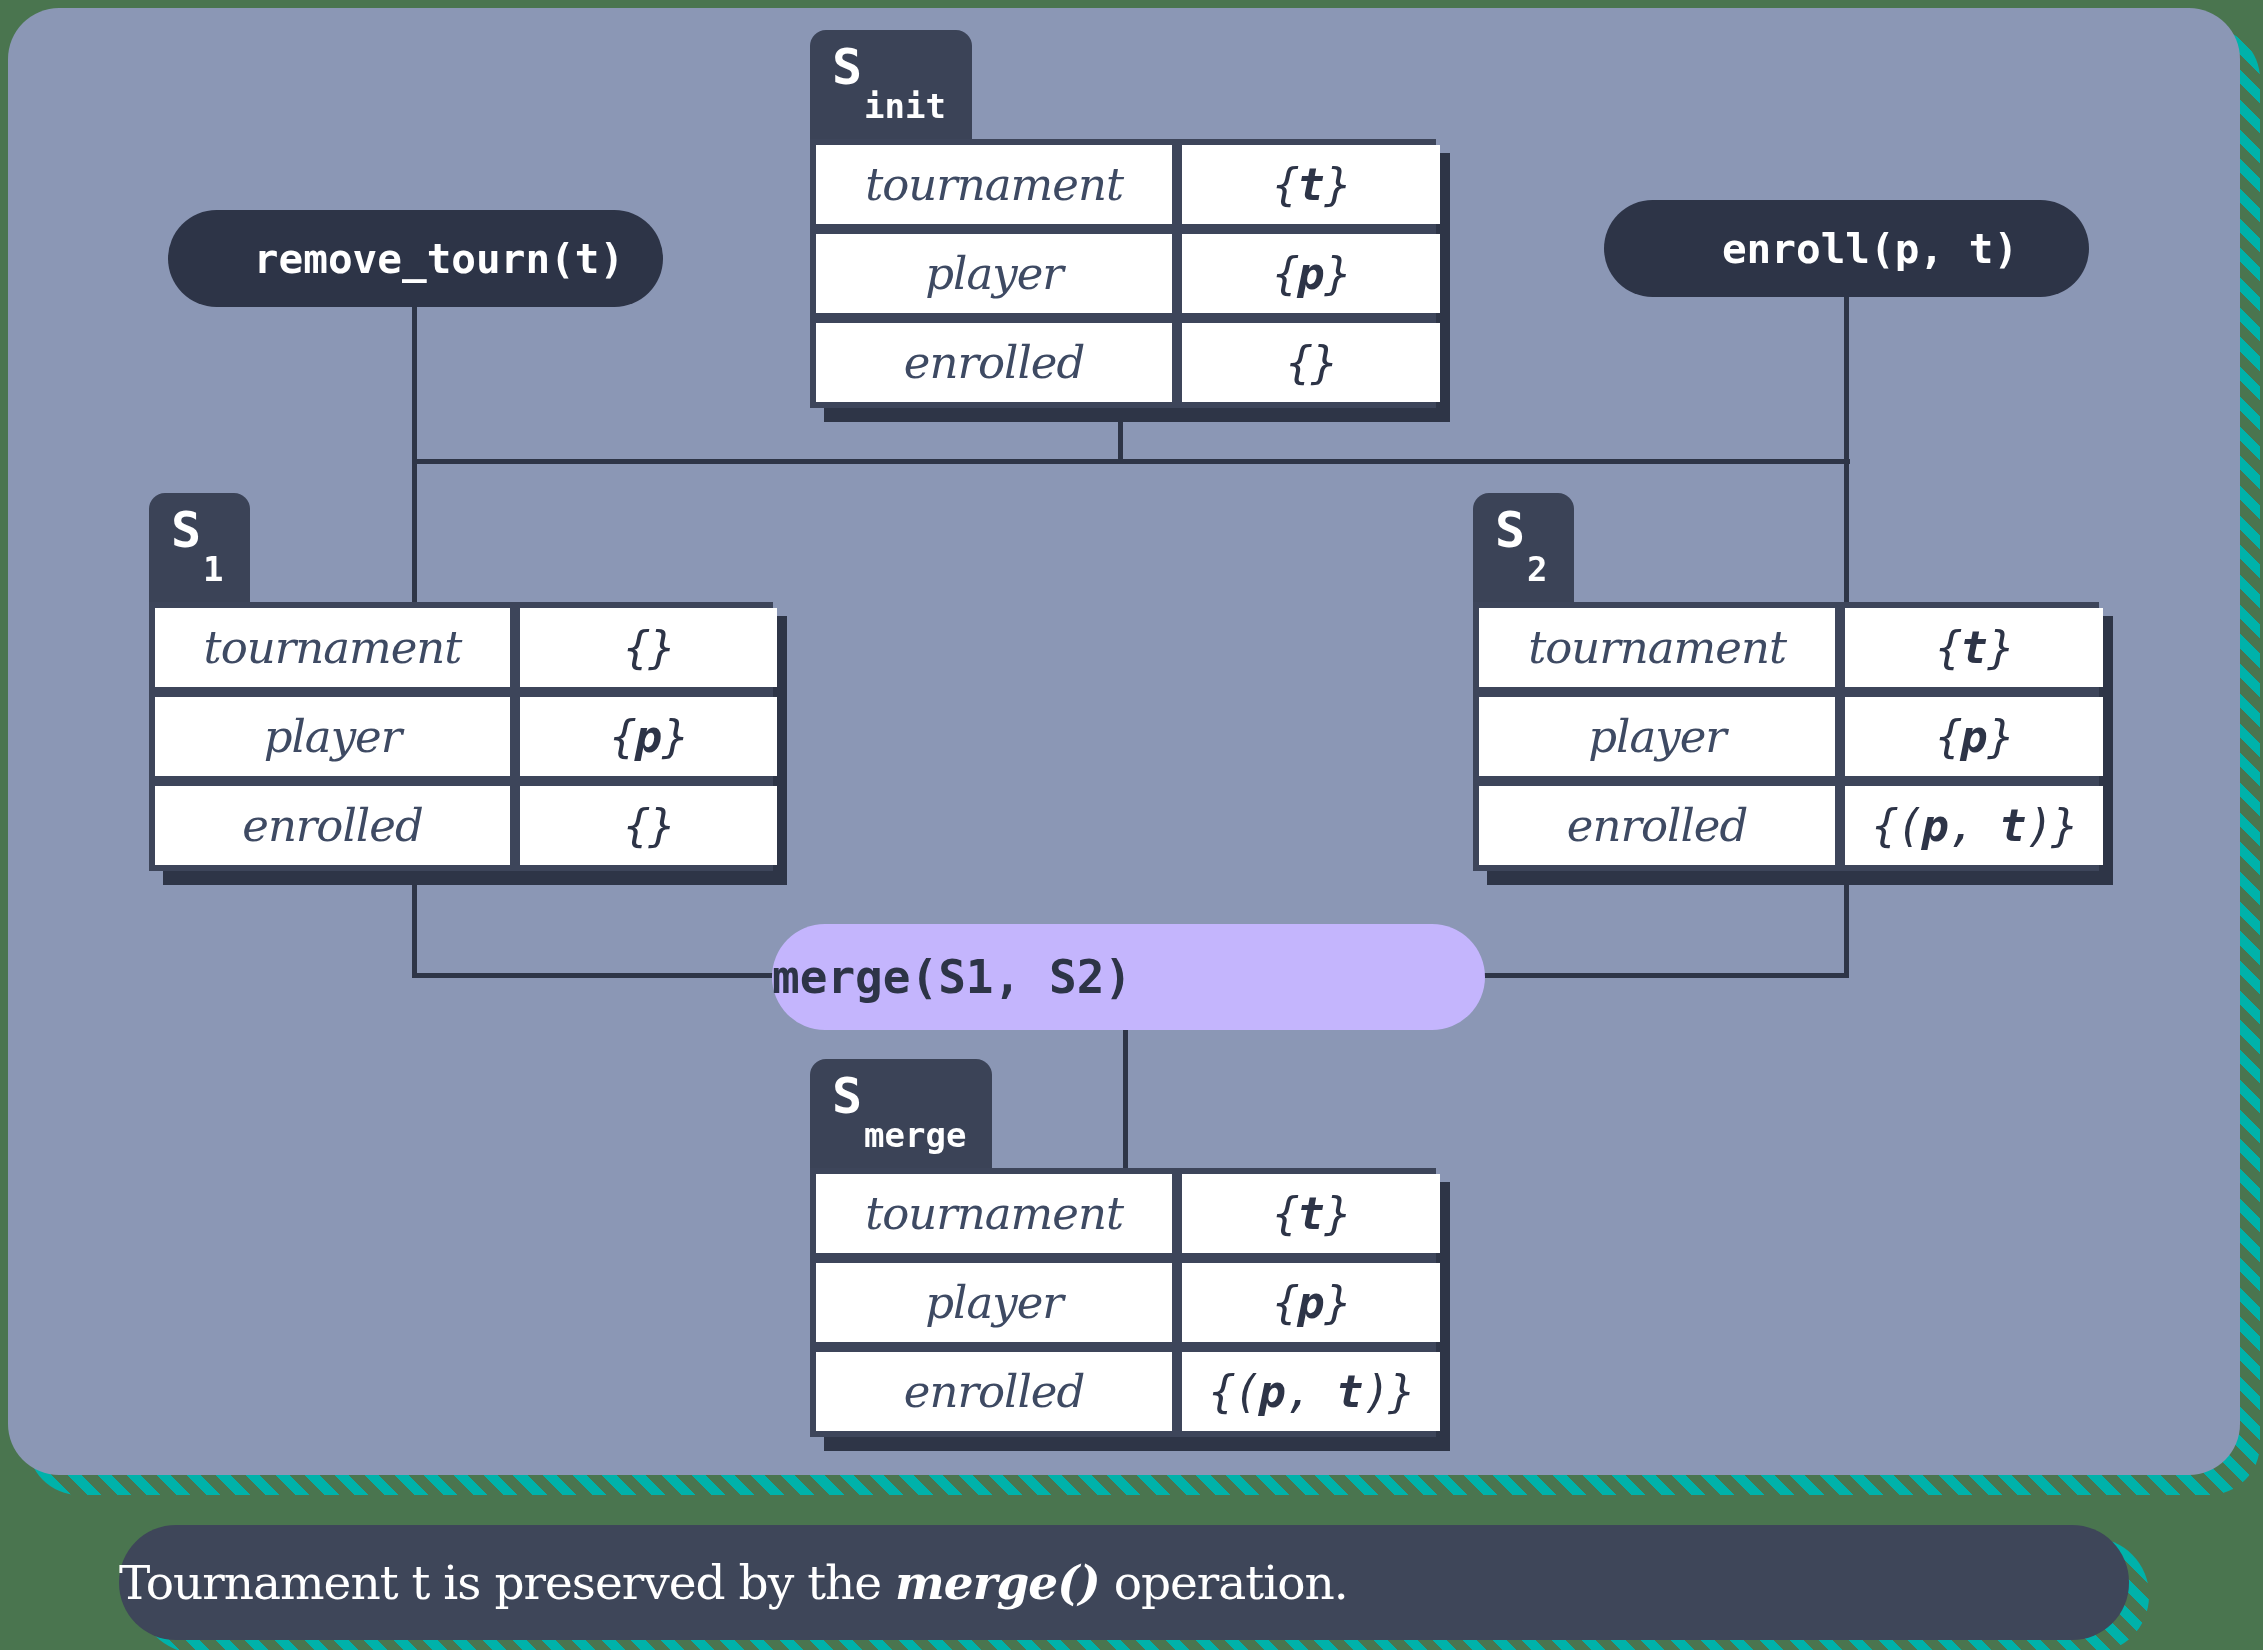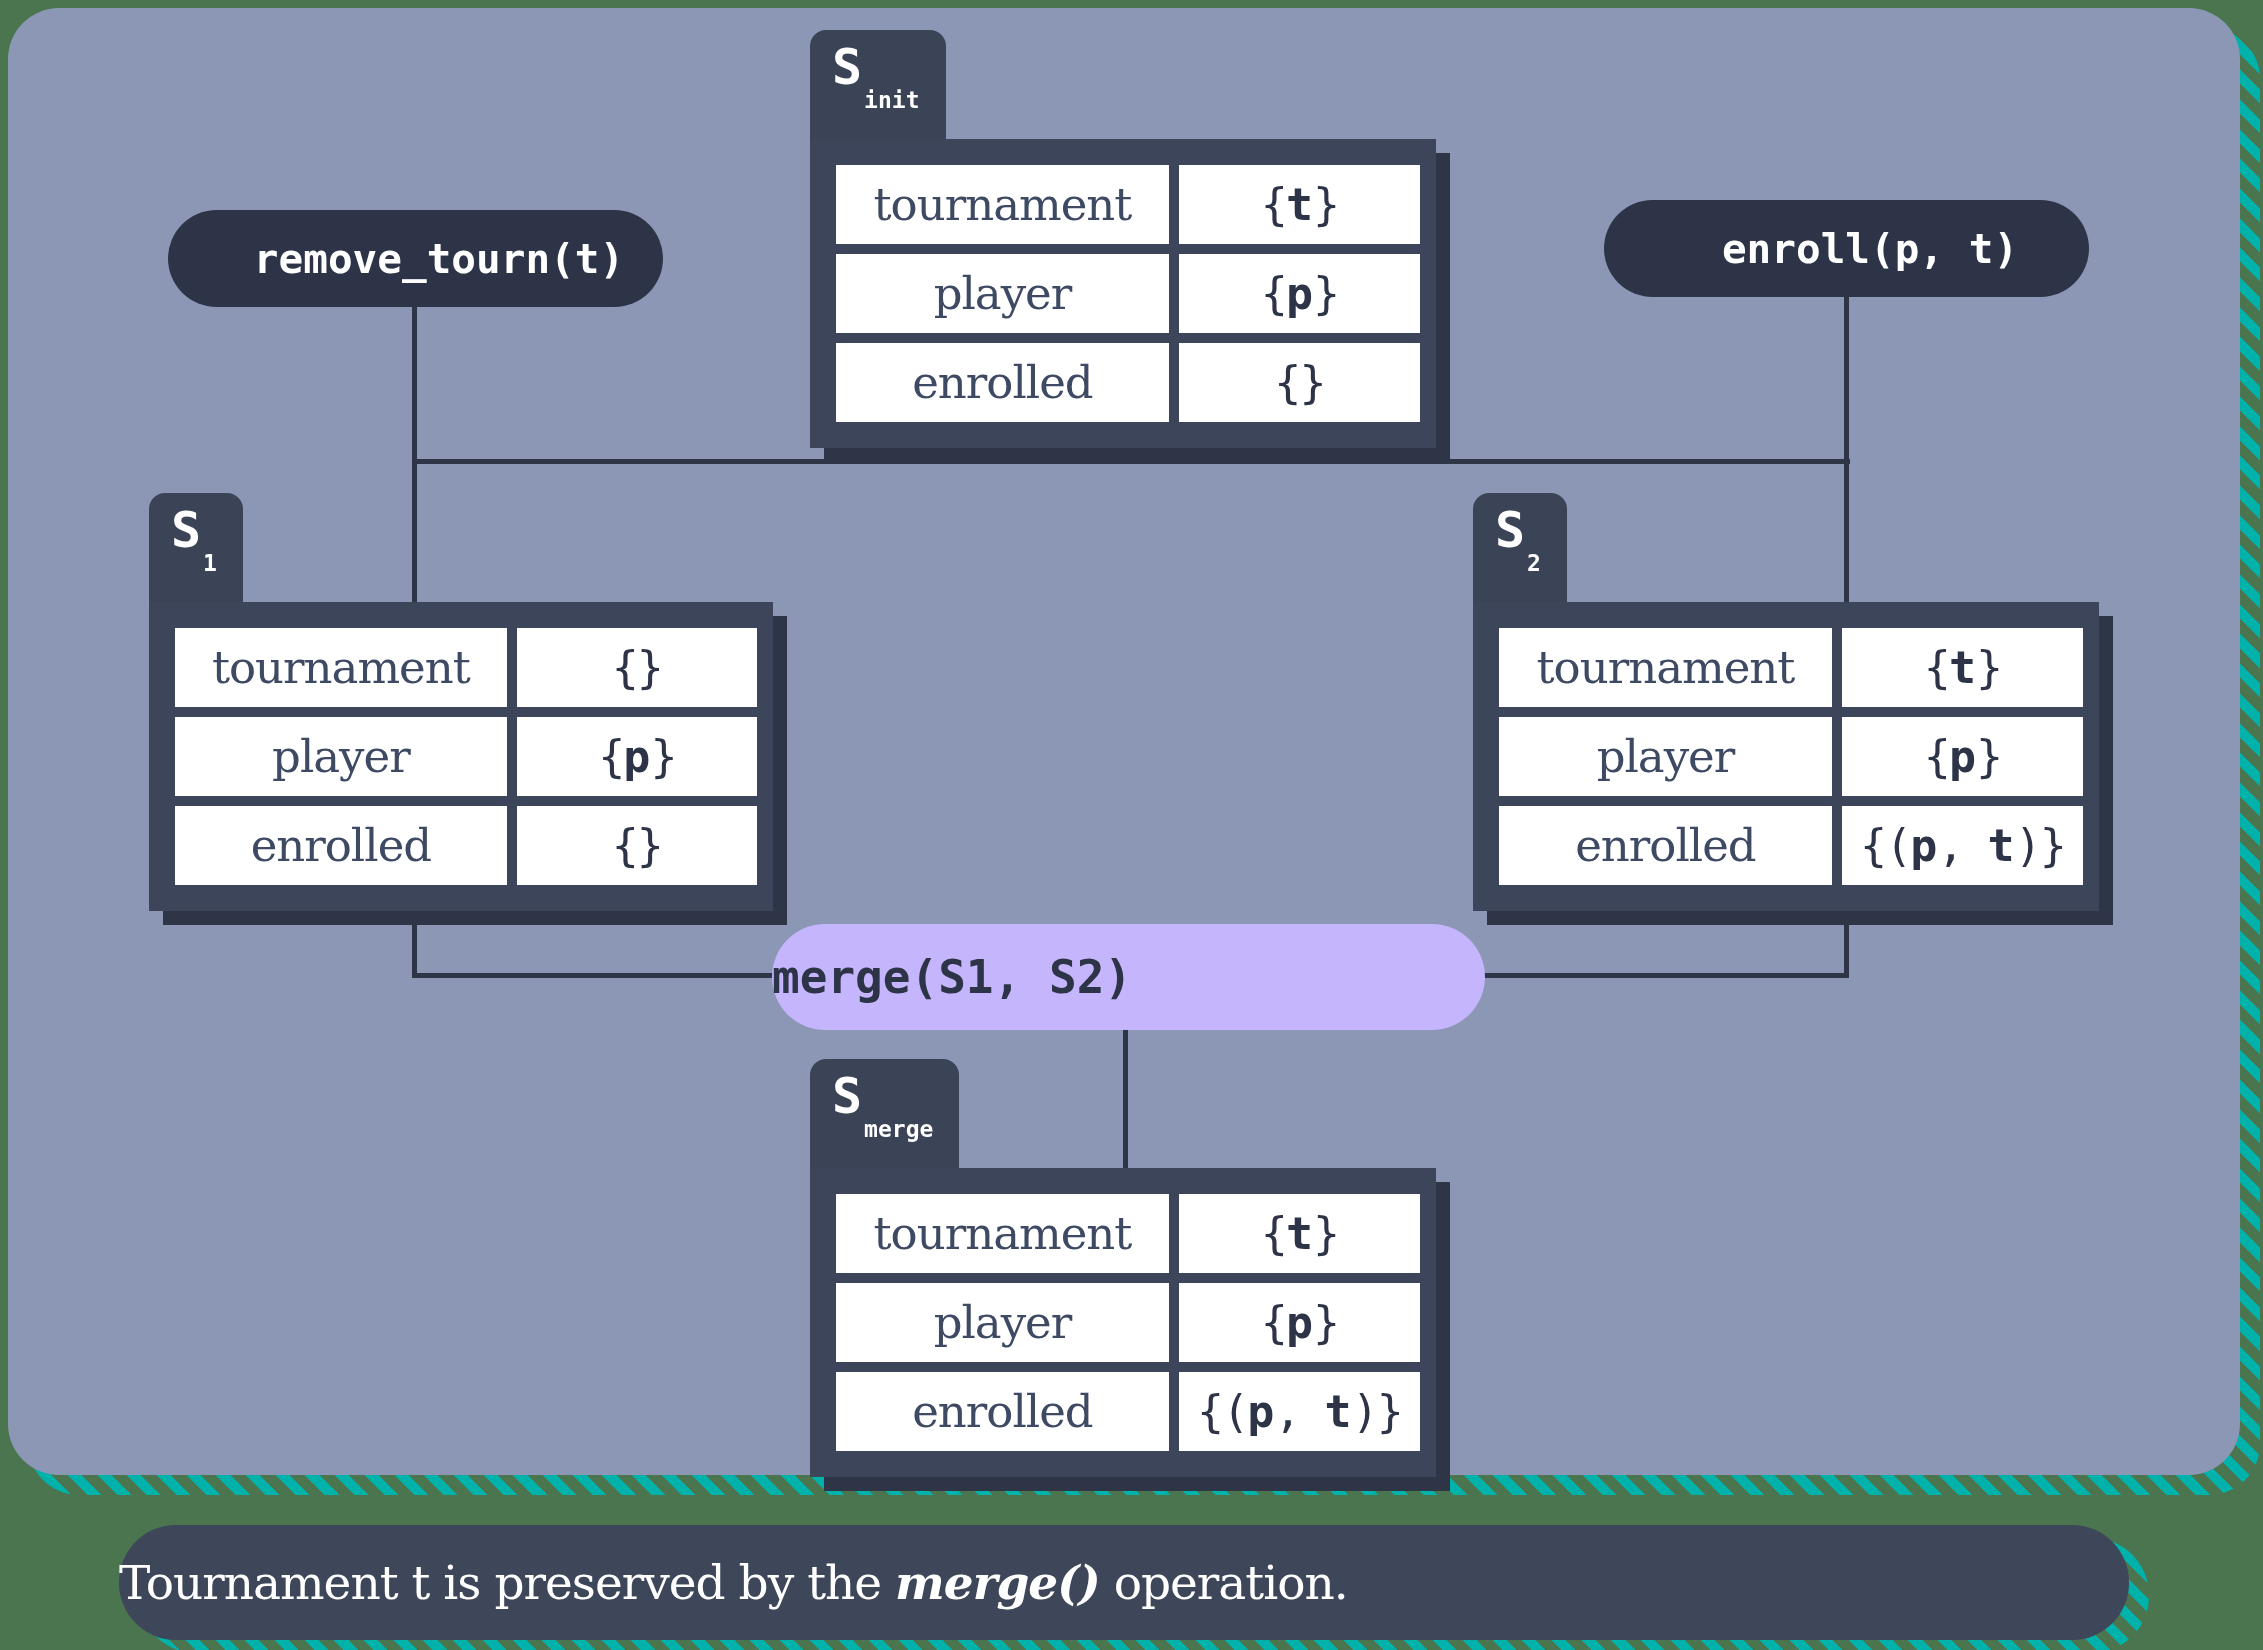--- a/index.html
+++ b/index.html
@@ -47,27 +47,28 @@
     height:109px; padding:0 26px 0 22px;
     position:relative; top:0;
   }
   .tab-s {
     font-family:"DejaVu Sans Mono","Liberation Mono",monospace;
     font-weight:bold; font-size:50px; color:#ffffff; line-height:1;
     margin-top:12px;
   }
   .tab-sub {
     font-family:"DejaVu Sans Mono","Liberation Mono",monospace;
-    font-weight:bold; font-size:23px; color:#ffffff; line-height:1;
+    font-weight:bold; font-size:34px; color:#ffffff; line-height:1;
     margin-top:59px; margin-left:2px;
   }
   .grid {
-    background:#3d455a; padding:26px;
+    background:#3d455a; padding:6px;
     display:grid; grid-template-columns:58% 42%; gap:10px;
     box-shadow:14px 14px 0 0 #2e3547;
+    font-style:italic;
   }
   .cell {
     background:#ffffff; height:79px;
     display:flex; align-items:center; justify-content:center;
   }
   .cell-label {
     font-family:"DejaVu Serif","Liberation Serif",serif;
     font-size:45px; color:#3e4a63; letter-spacing:-1px;
   }
   .cell-value {

